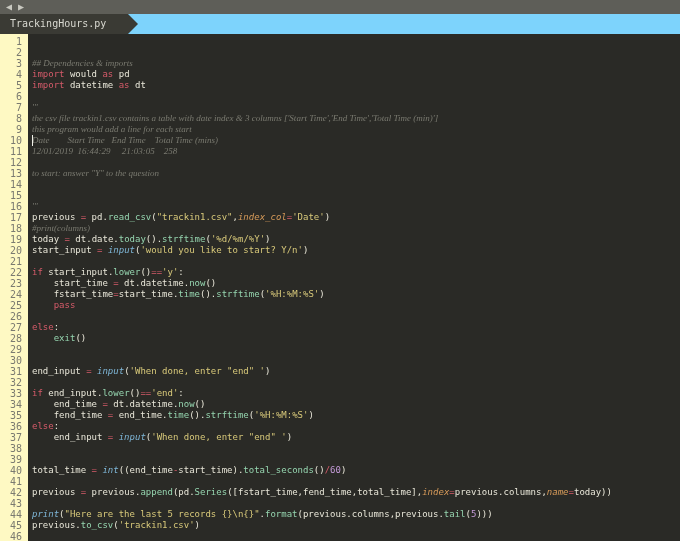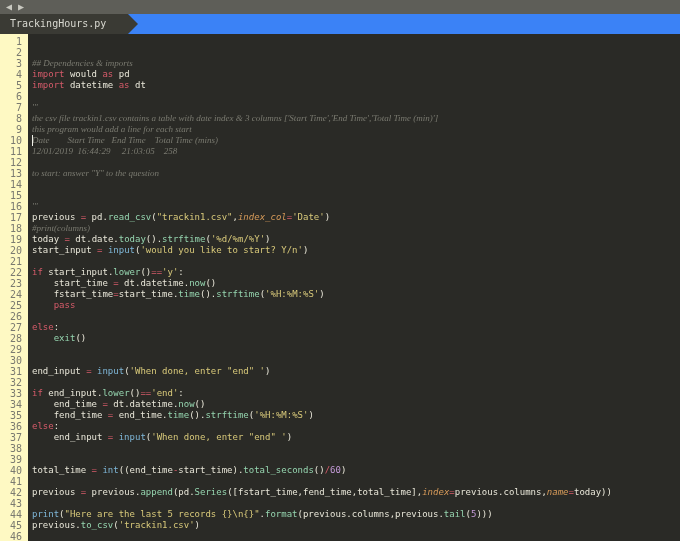--- a/index.html
+++ b/index.html
@@ -29,21 +29,21 @@
     width: 8px;
     height: 8px;
     display: inline-block;
     color: #c8c8c0;
     font-size: 10px;
     line-height: 8px;
     cursor: pointer;
   }
   .tabbar {
     height: 20px;
-    background: #3b82f6;
+    background: #7dd3fc;
     display: flex;
     align-items: flex-start;
   }
   .tab {
     background: #3a3a34;
     color: #d8d8d0;
     padding: 0 22px 0 10px;
     font-size: 10px;
     line-height: 20px;
     position: relative;
@@ -88,21 +88,21 @@
     top: 101px; 
     width: 1px;
     height: 11px;
     background: #f0f0e8;
   }
   
   .c-comment { color: #7a7a70; font-style: italic; font-family: Liberation Serif, serif; }
   .c-key     { color: #d65b6a; }
   .c-ident   { color: #e8e6d8; }
   .c-func    { color: #96d6b0; } 
-  .c-builtin { color: #7fb7d8; } 
+  .c-builtin { color: #7fb7d8; font-style: italic; } 
   .c-str     { color: #d8c97a; } 
   .c-num     { color: #c49bd8; }
   .c-param   { color: #d69a59; font-style: italic; } 
   .c-op      { color: #d65b6a; }
   .c-dot     { color: #e8e6d8; }
 </style>
 </head>
 <body>
 
 <div class="window">

